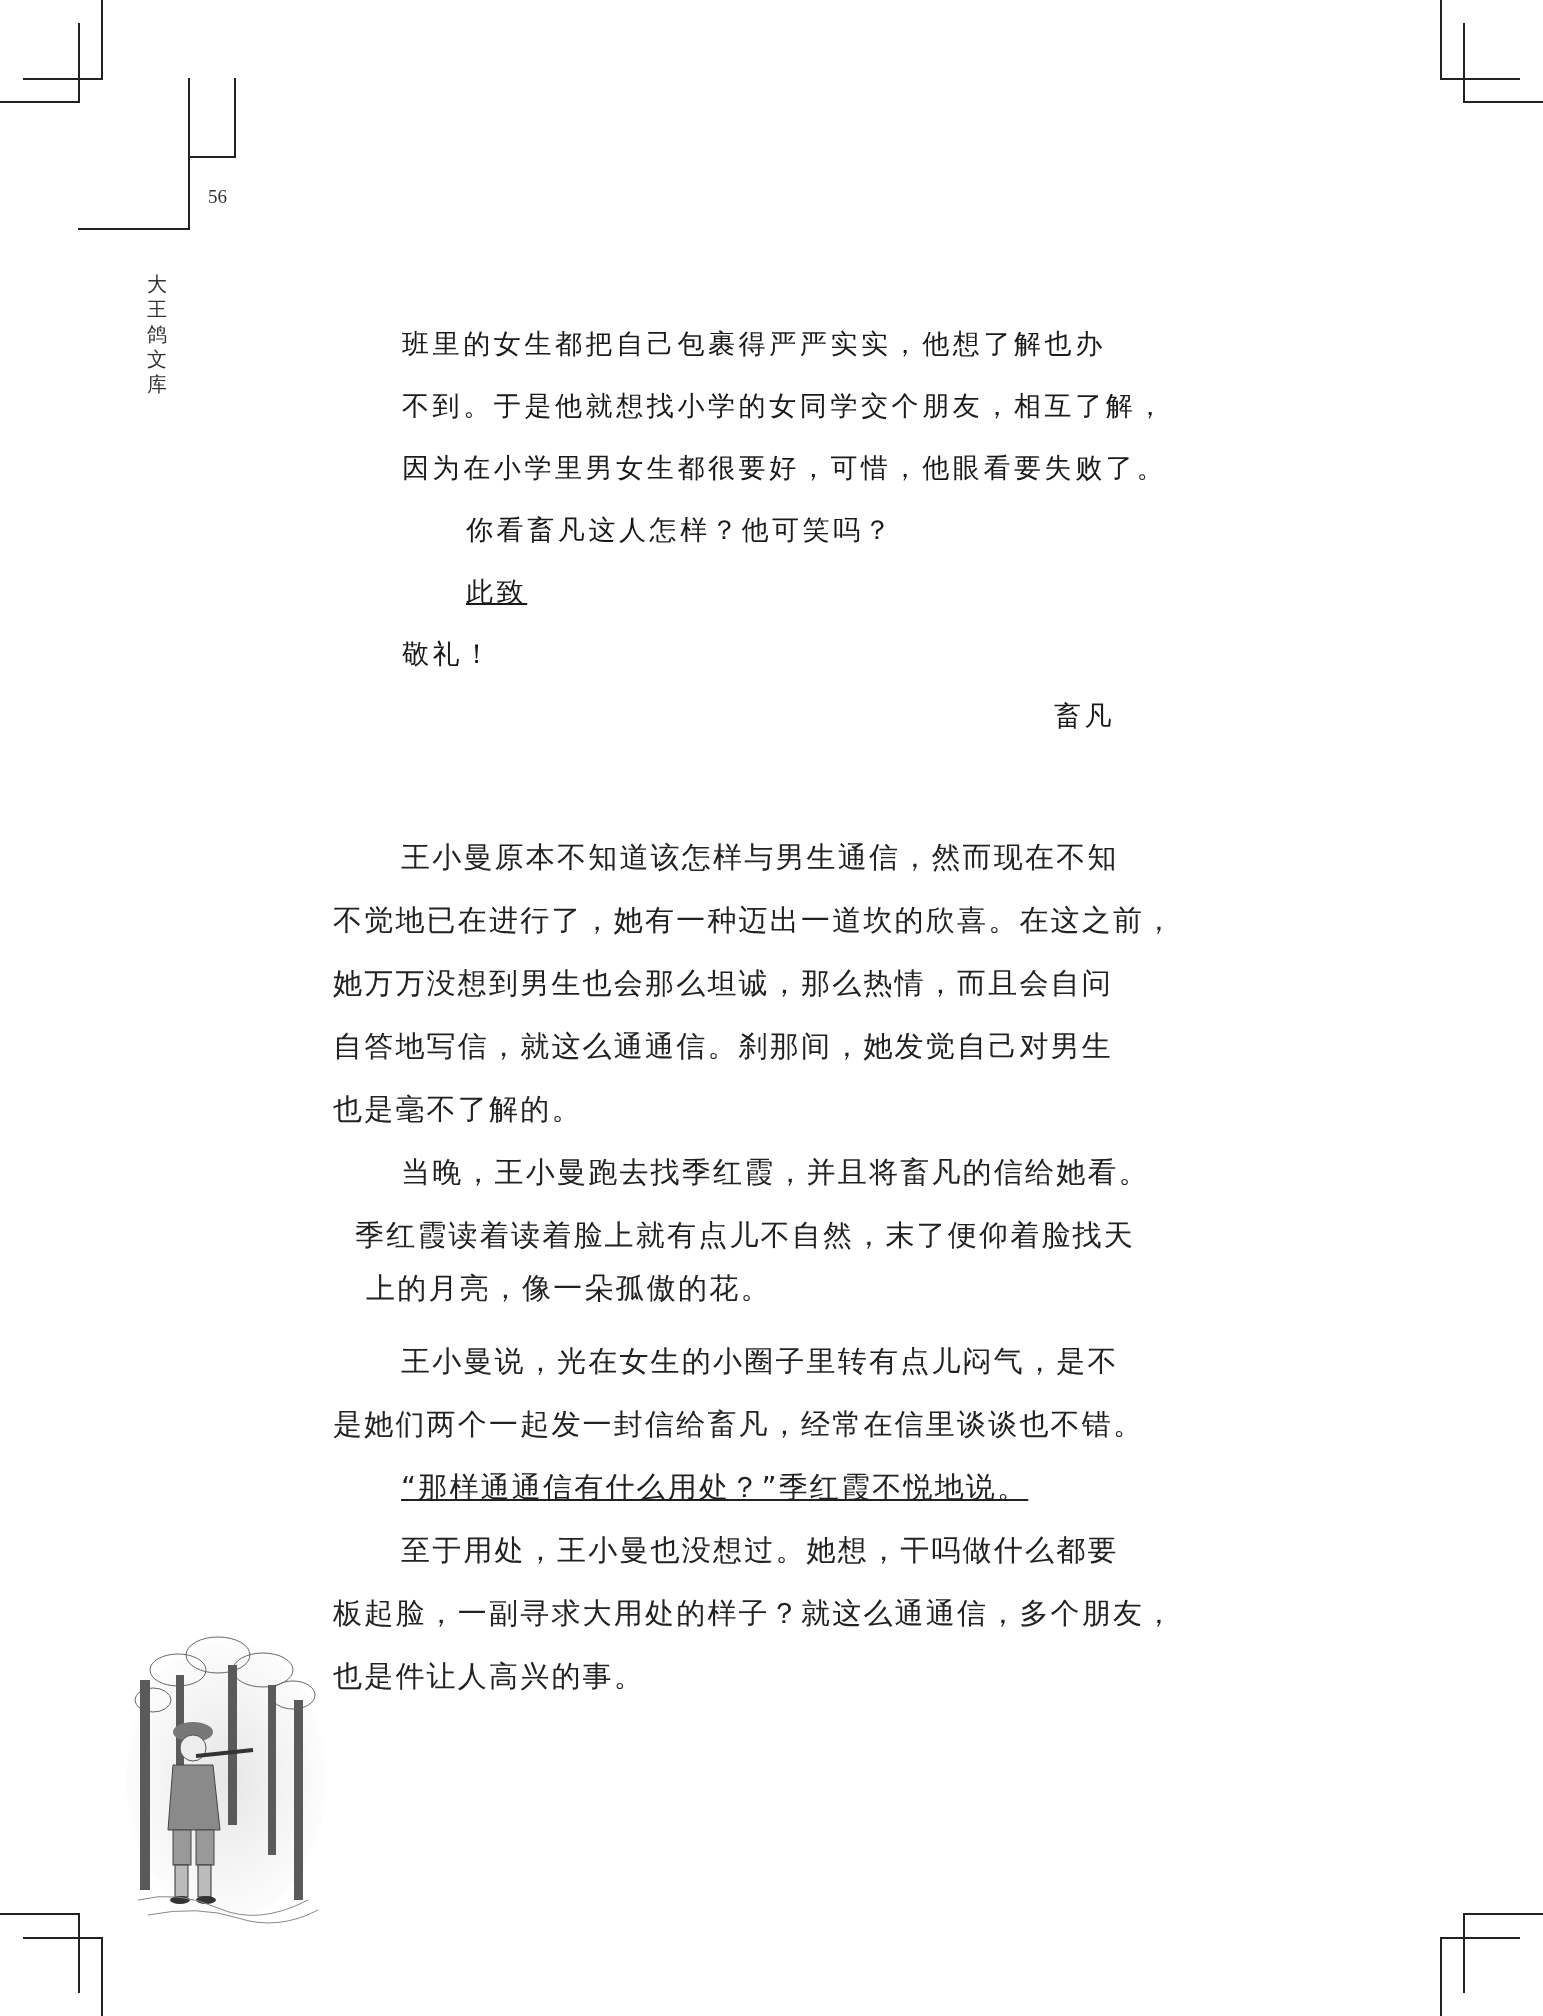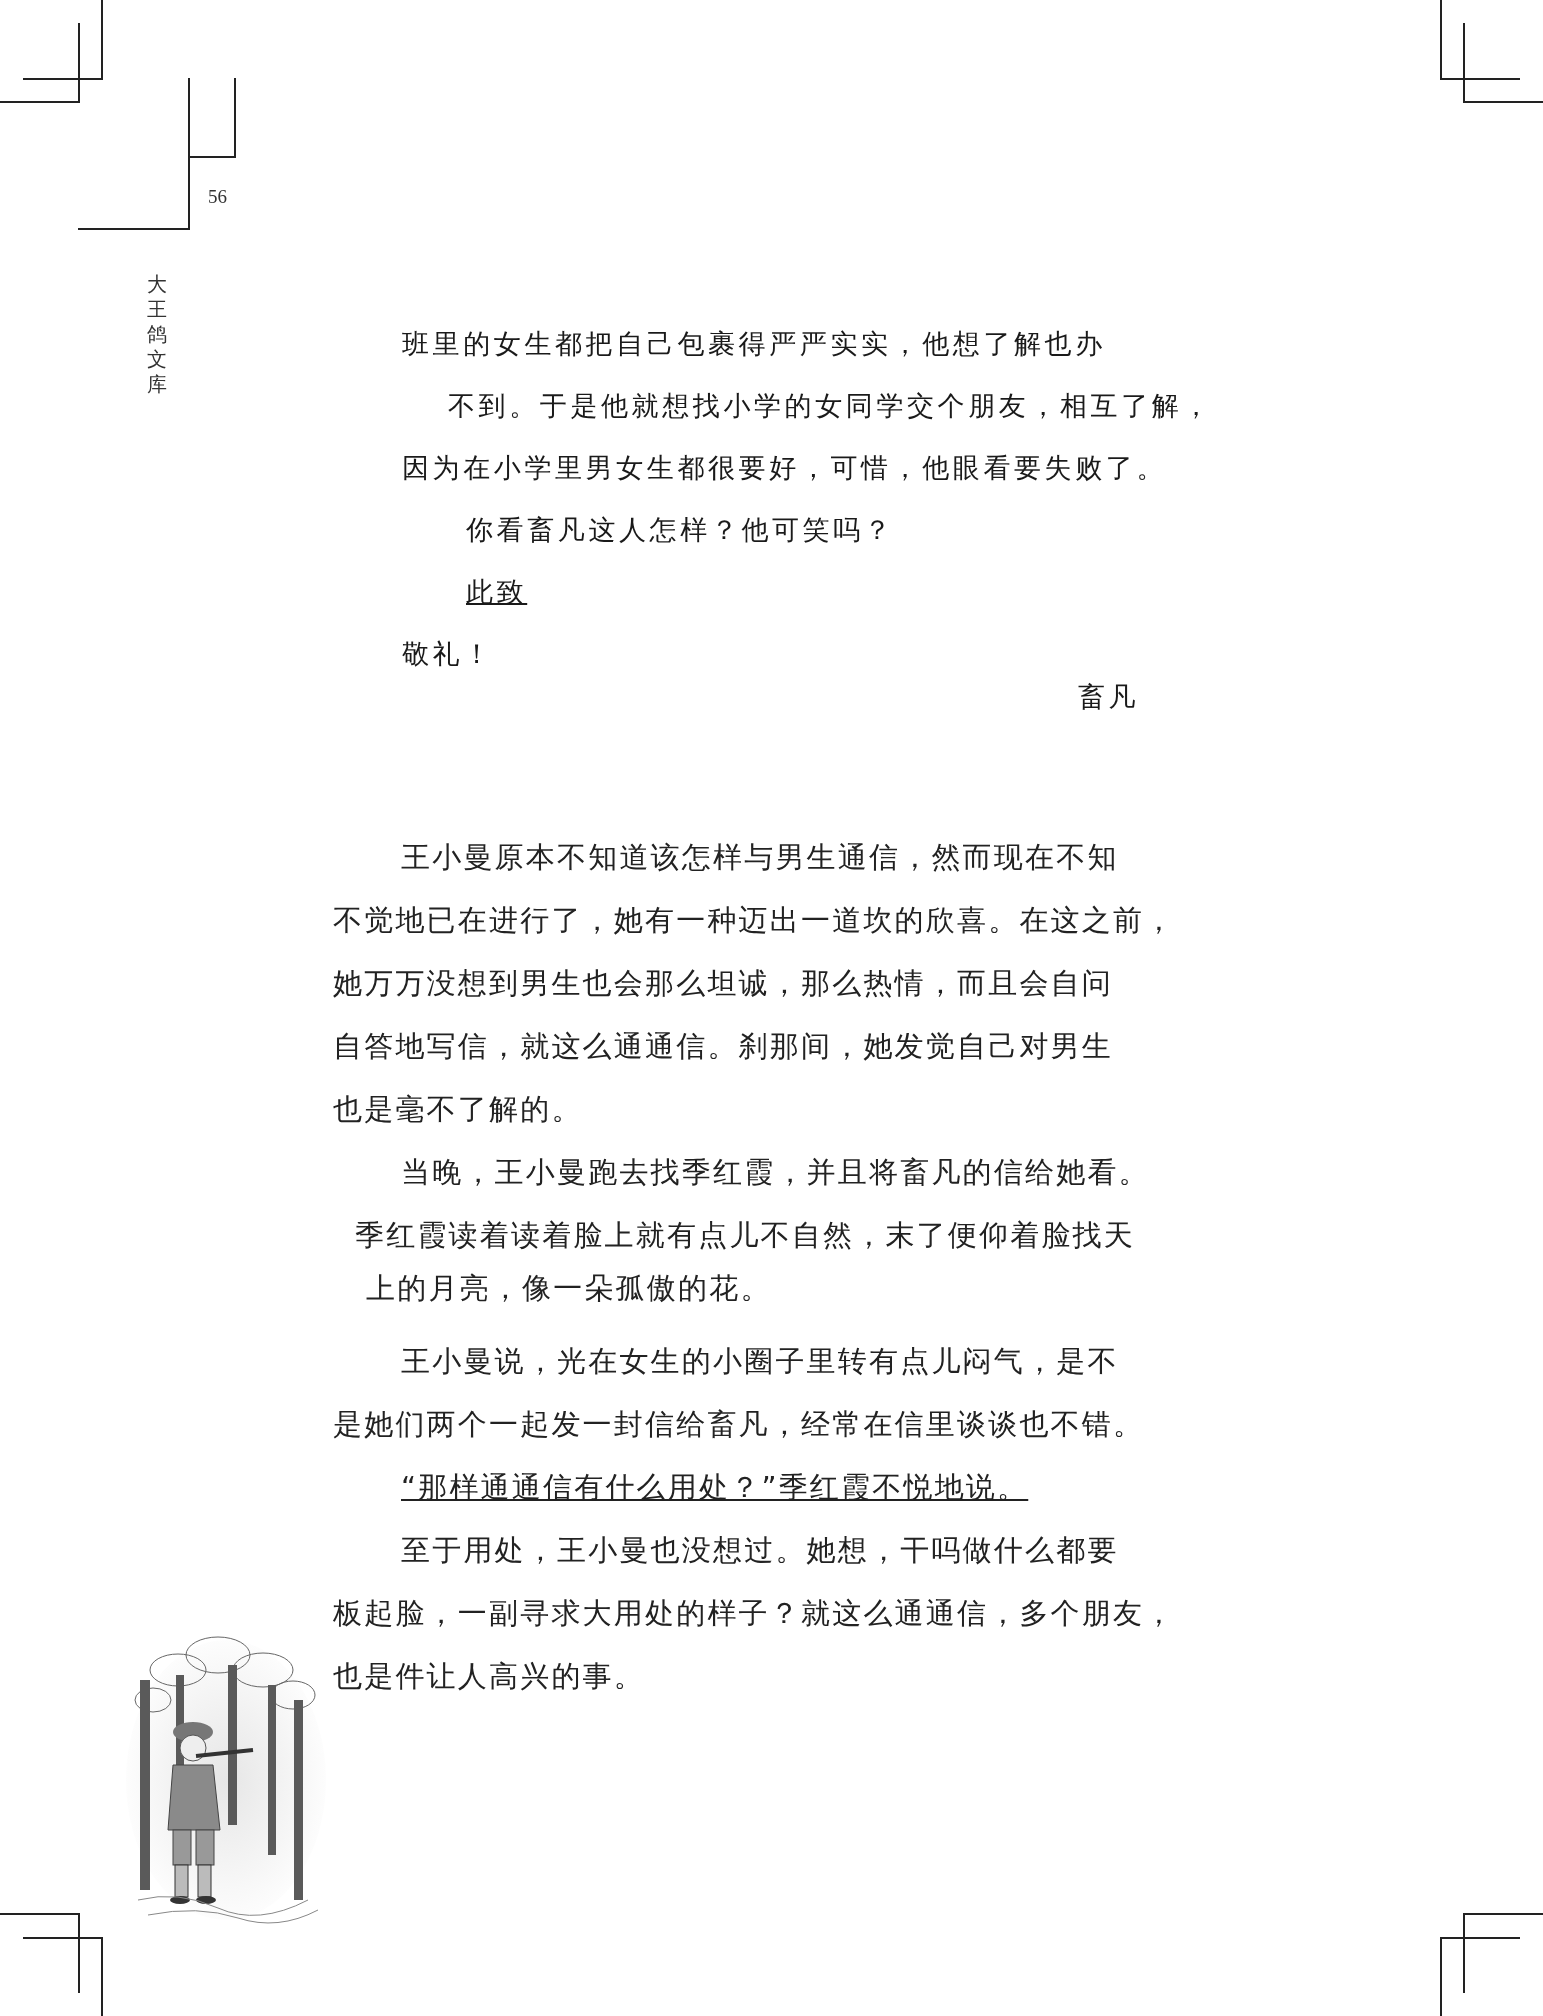--- a/index.html
+++ b/index.html
@@ -64,26 +64,26 @@
   <div class="series-title">
     <span>大</span>
     <span>王</span>
     <span>鸽</span>
     <span>文</span>
     <span>库</span>
   </div>
 
   <div class="letter">
     <div class="line" style="top:0px;">班里的女生都把自己包裹得严严实实，他想了解也办</div>
-    <div class="line" style="top:62px;margin-left:46px;">不到。于是他就想找小学的女同学交个朋友，相互了解，</div>
+    <div class="line" style="top:62px;">不到。于是他就想找小学的女同学交个朋友，相互了解，</div>
     <div class="line" style="top:124px;">因为在小学里男女生都很要好，可惜，他眼看要失败了。</div>
     <div class="line indent" style="top:186px;">你看畜凡这人怎样？他可笑吗？</div>
     <div class="line indent" style="top:248px;text-decoration:underline;">此致</div>
     <div class="line" style="top:310px;">敬礼！</div>
-    <div class="line" style="top:353px; left:652px;margin-left:24px;">畜凡</div>
+    <div class="line" style="top:372px; left:652px;">畜凡</div>
   </div>
 
   <div class="body-text">
     <div class="line indent" style="top:0px;">王小曼原本不知道该怎样与男生通信，然而现在不知</div>
     <div class="line" style="top:63px;">不觉地已在进行了，她有一种迈出一道坎的欣喜。在这之前，</div>
     <div class="line" style="top:126px;">她万万没想到男生也会那么坦诚，那么热情，而且会自问</div>
     <div class="line" style="top:189px;">自答地写信，就这么通通信。刹那间，她发觉自己对男生</div>
     <div class="line" style="top:252px;">也是毫不了解的。</div>
     <div class="line indent" style="top:315px;text-align:center;">当晚，王小曼跑去找季红霞，并且将畜凡的信给她看。</div>
     <div class="line" style="top:378px;margin-left:22px;">季红霞读着读着脸上就有点儿不自然，末了便仰着脸找天</div>

